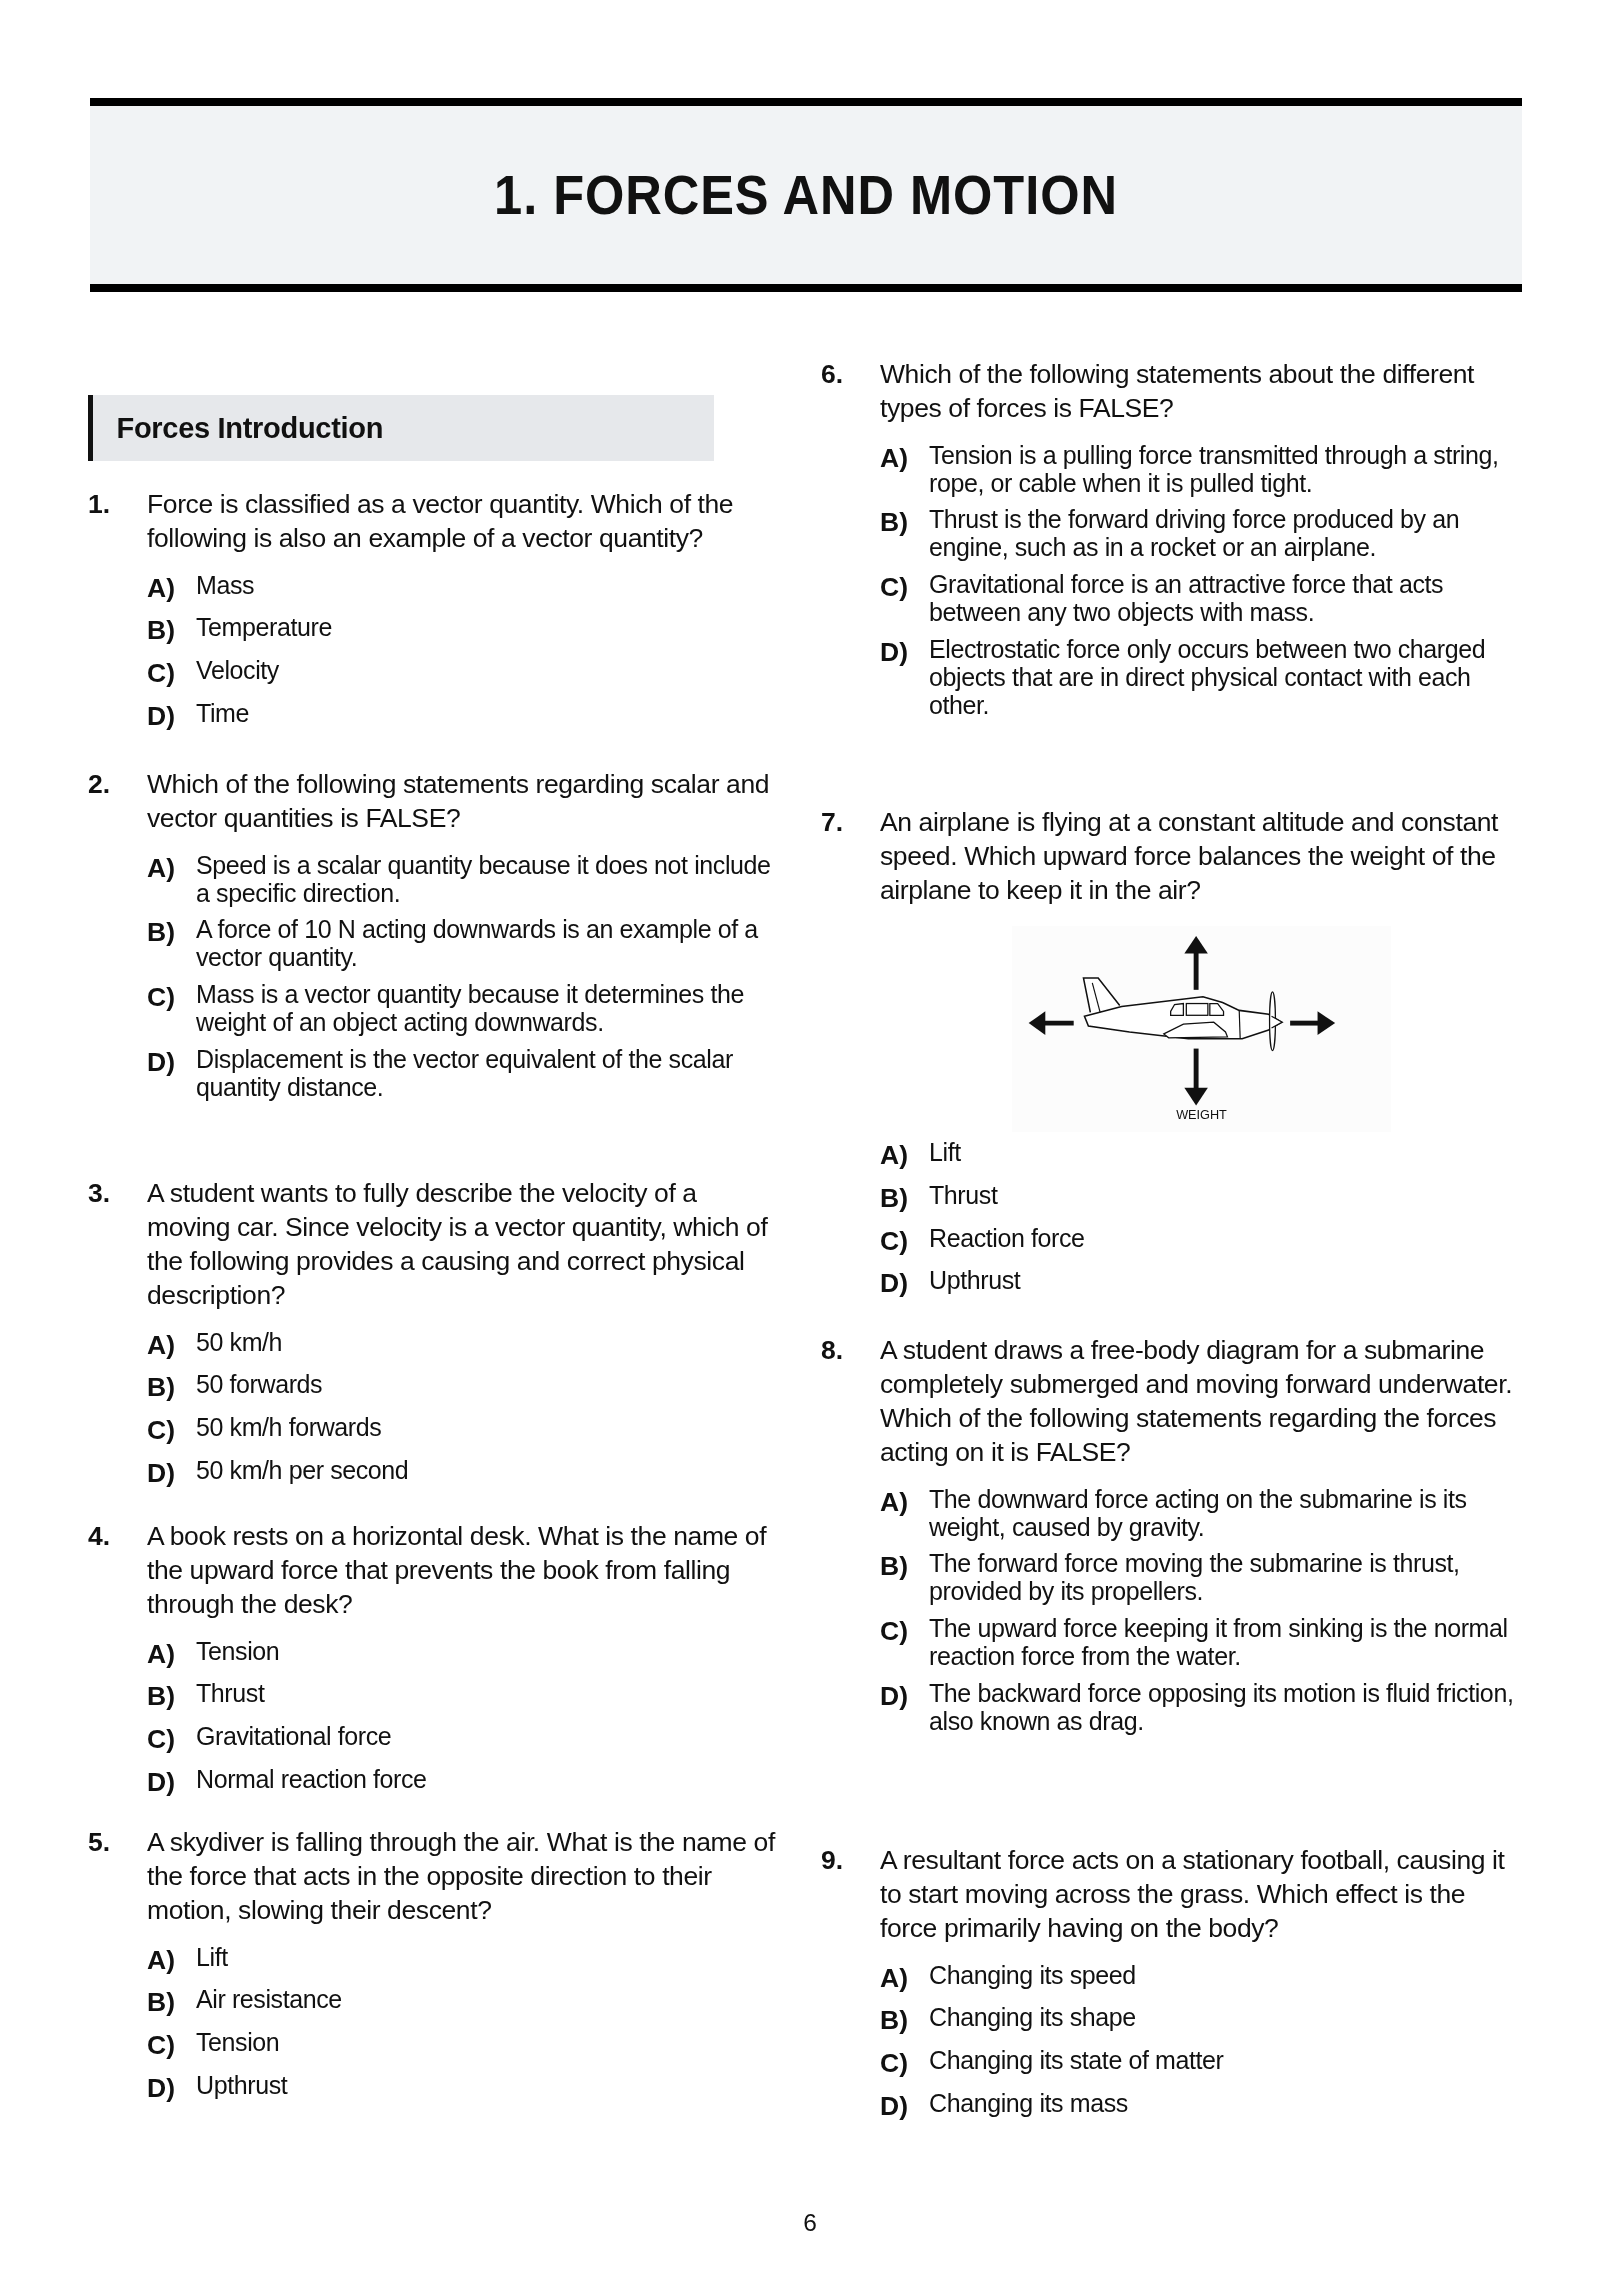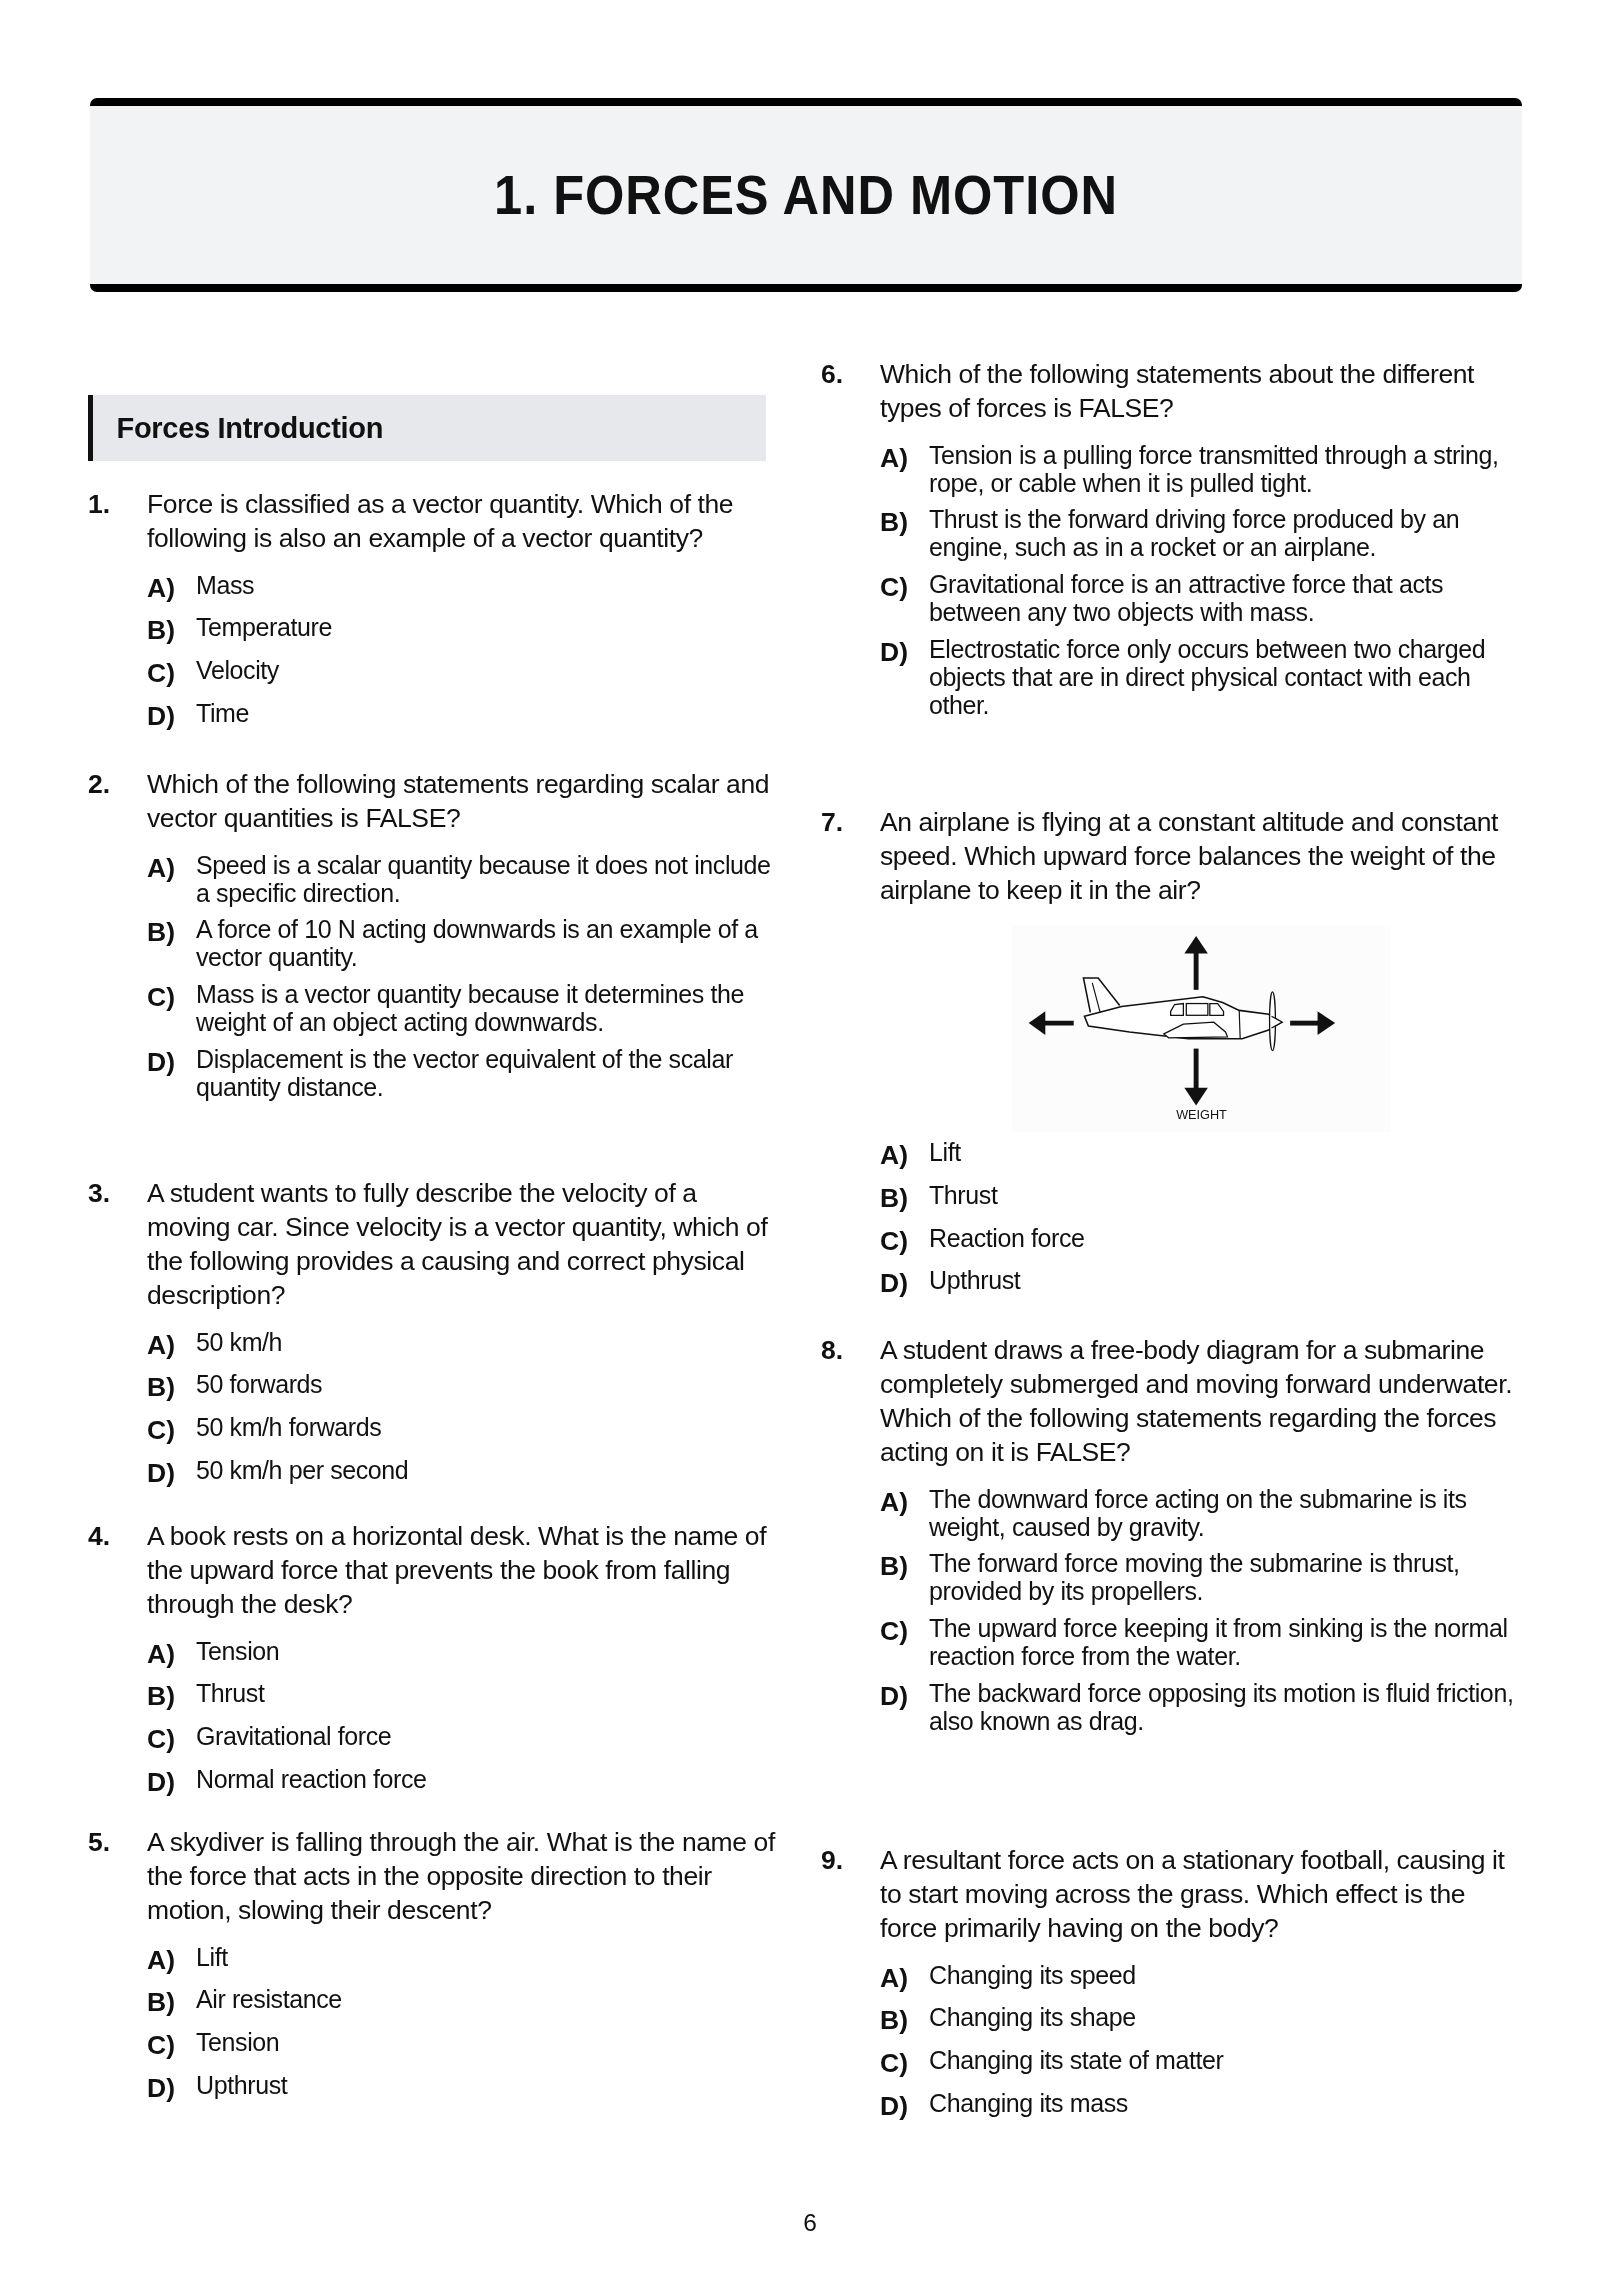--- a/index.html
+++ b/index.html
@@ -3,28 +3,28 @@
 <meta charset="utf-8">
 <style>
   html, body { margin: 0; padding: 0; background: #ffffff; }
   body {
     width: 1620px; height: 2293px; position: relative; overflow: hidden;
     font-family: "Liberation Sans", "DejaVu Sans", sans-serif; color: #111;
   }
   .title-band {
     position: absolute; left: 90px; top: 98px; width: 1432px; height: 194px;
     background: #f1f3f5; border-top: 8.8px solid #000; border-bottom: 8.8px solid #000;
-    box-sizing: border-box; display: flex; align-items: center; justify-content: center; border-radius: 7px;
+    box-sizing: border-box; display: flex; align-items: center; justify-content: center;
   }
   .title-band h1 {
     margin: 0; font-size: 55px; font-weight: bold; letter-spacing: 1px; color: #111;
     transform: scaleX(0.92);
   }
   .section-head {
-    position: absolute; left: 88px; top: 395px; width: 678px; height: 66px;
+    position: absolute; left: 88px; top: 395px; width: 626px; height: 66px;
     background: #e6e8eb; border-left: 5.9px solid #111; box-sizing: border-box;
     display: flex; align-items: center; padding-left: 23.5px;
   }
   .section-head span { font-size: 29px; font-weight: bold; letter-spacing: -0.3px; }
   .q { position: absolute; width: 698px; }
   .q-row { display: flex; }
   .q-num { width: 59px; flex: none; font-weight: bold; font-size: 26.5px; line-height: 34px; }
   .q-text { font-size: 26.5px; line-height: 34px; flex: 1; letter-spacing: -0.4px; }
   .opts { margin-top: 15.7px; margin-left: 59px; }
   .opt { display: flex; margin-bottom: 8.8px; }

